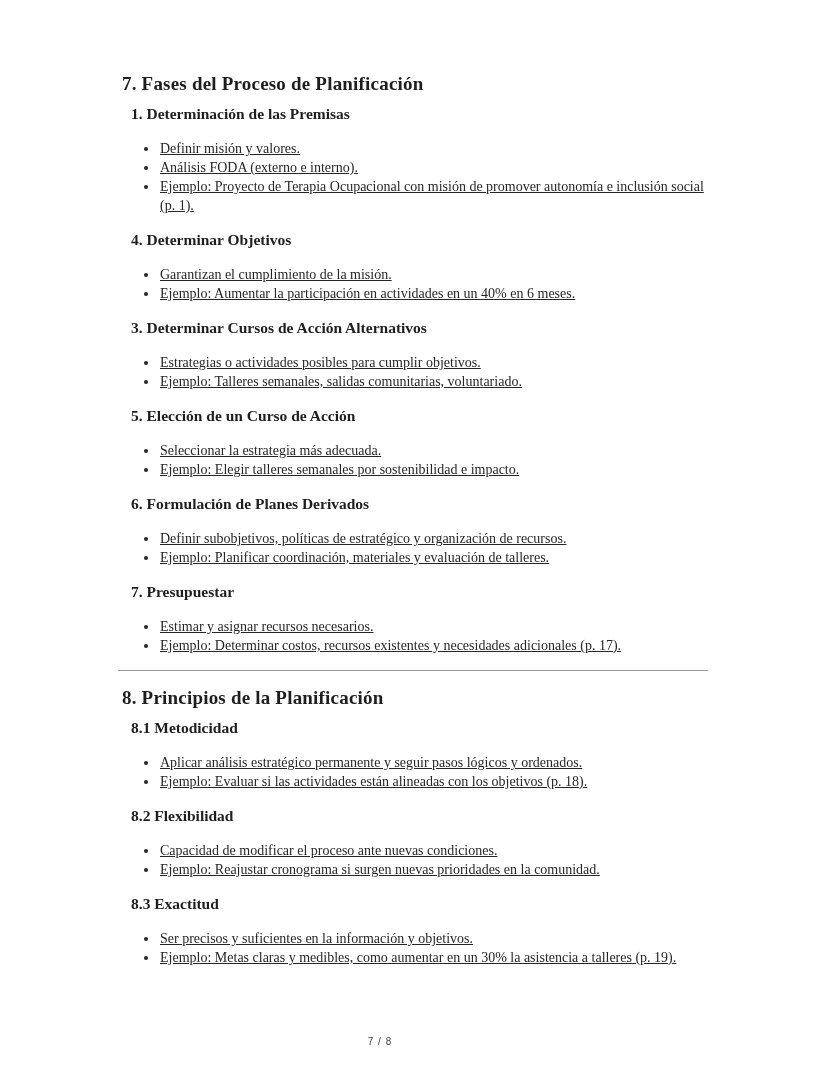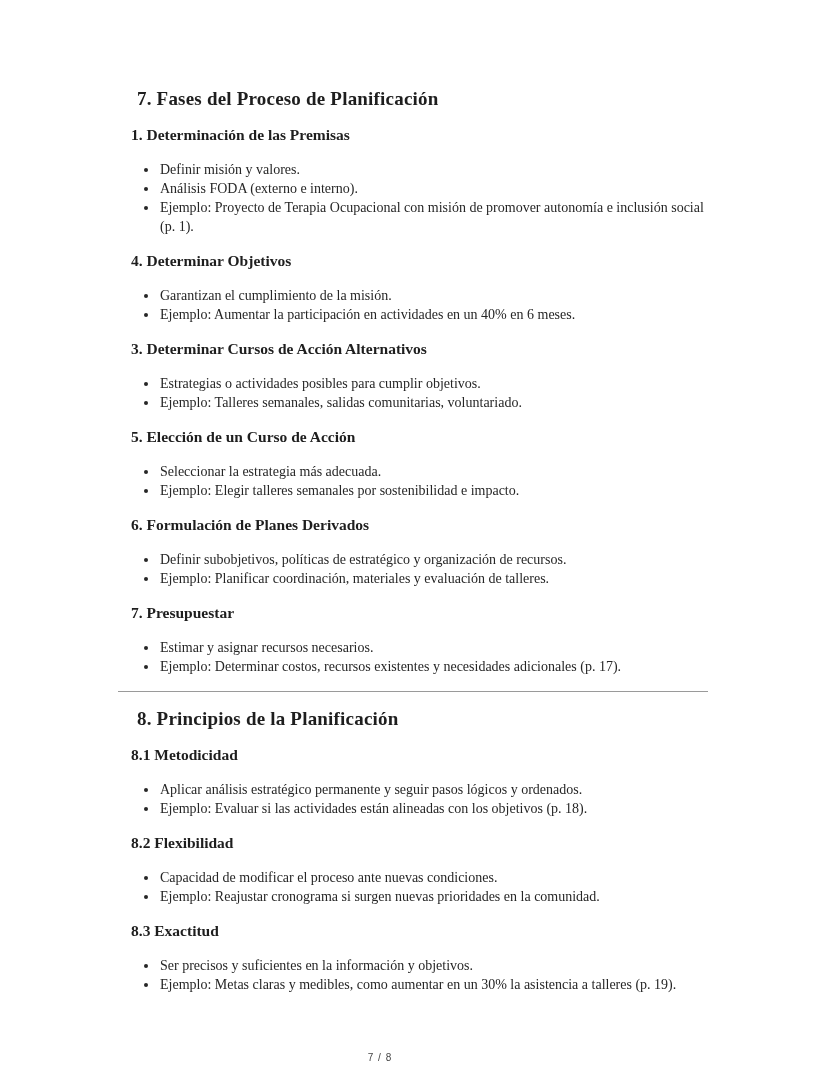--- a/index.html
+++ b/index.html
@@ -20,21 +20,21 @@
     left: 122px;
     top: 72px;
     width: 590px;
   }
   h1.sec-title {
     font-family: "Liberation Serif", serif;
     font-size: 19px;
     line-height: 24px;
     font-weight: bold;
     color: #1e1e1e;
-    margin: 15px;
+    margin: 0;
     letter-spacing: 0.2px;
   }
   h1.sec-title.second {
     margin-top: 15px;
   }
   section.sub {
     margin-top: 16px;
   }
   h1.sec-title + section.sub {
     margin-top: 5px;
@@ -44,20 +44,21 @@
     font-size: 15.5px;
     line-height: 18px;
     font-weight: bold;
     color: #1e1e1e;
     margin: 9px;
   }
   section.sub ul {
     margin: 16px 0 0 0;
     padding: 0 0 0 37px;
     list-style: disc;
+    text-decoration: underline;
   }
   section.sub li {
     font-size: 14px;
     line-height: 19px;
     color: #262626;
     padding-left: 1px;
   }
   hr.divider {
     border: 0;
     border-top: 1px solid #9a9a9a;
@@ -68,21 +69,20 @@
     position: absolute;
     top: 1036px;
     left: 0;
     width: 760px;
     text-align: center;
     font-family: "Liberation Sans", sans-serif;
     font-size: 10px;
     line-height: 12px;
     color: #454545;
     letter-spacing: 1px;
-    margin-top: 16px;
   }
 </style>
 </head>
 <body>
 
 <div class="content">
 
   <h1 class="sec-title">7. Fases del Proceso de Planificación</h1>
 
   <section class="sub">

